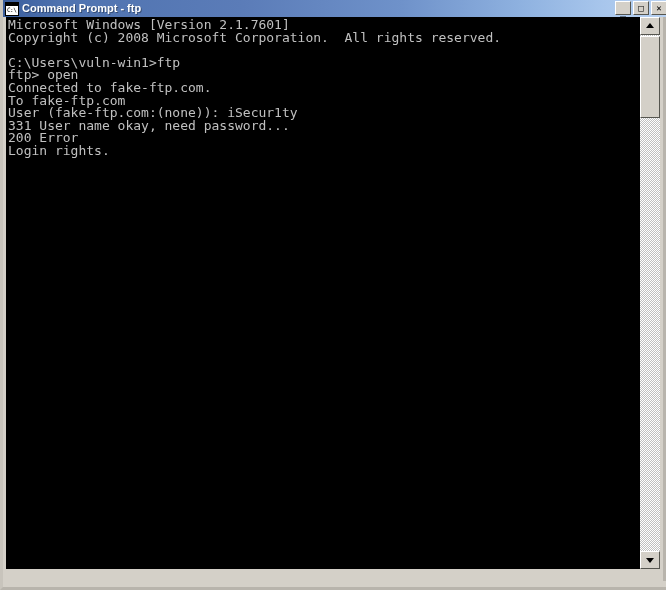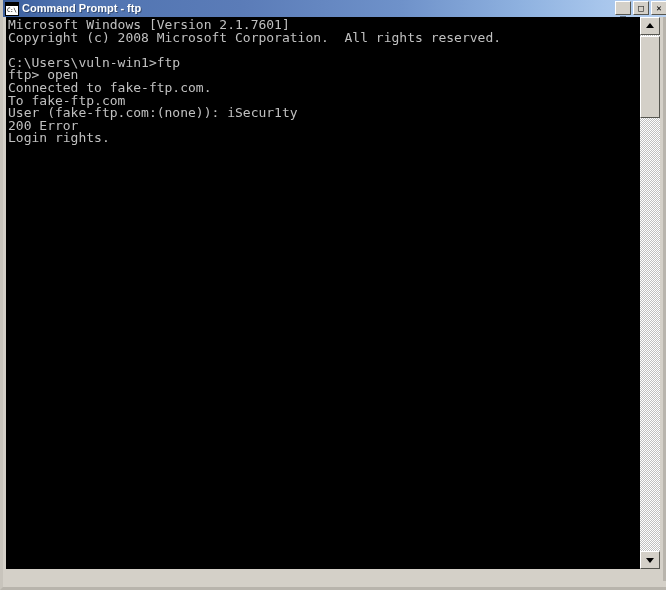--- a/index.html
+++ b/index.html
@@ -231,20 +231,21 @@
 
   <div class="console" id="console-area">
       <div class="console-line">Microsoft Windows [Version 2.1.7601]</div>
       <div class="console-line">Copyright (c) 2008 Microsoft Corporation.  All rights reserved.</div>
       <div class="console-line"></div>
       <div class="console-line">C:\Users\vuln-win1&gt;ftp</div>
       <div class="console-line">ftp&gt; open</div>
       <div class="console-line">Connected to fake-ftp.com.</div>
       <div class="console-line">To fake-ftp.com</div>
       <div class="console-line">User (fake-ftp.com:(none)): iSecur1ty</div>
+      <div class="console-line">331 User name okay, need password...</div>
       <div class="console-line">200 Error</div>
       <div class="console-line">Login rights.</div>
     </div>
 
   <div class="vscroll">
     <div class="sb-btn sb-up">
       <span class="arrow-up"></span>
     </div>
     <div class="sb-thumb"></div>
     <div class="sb-btn sb-down">

